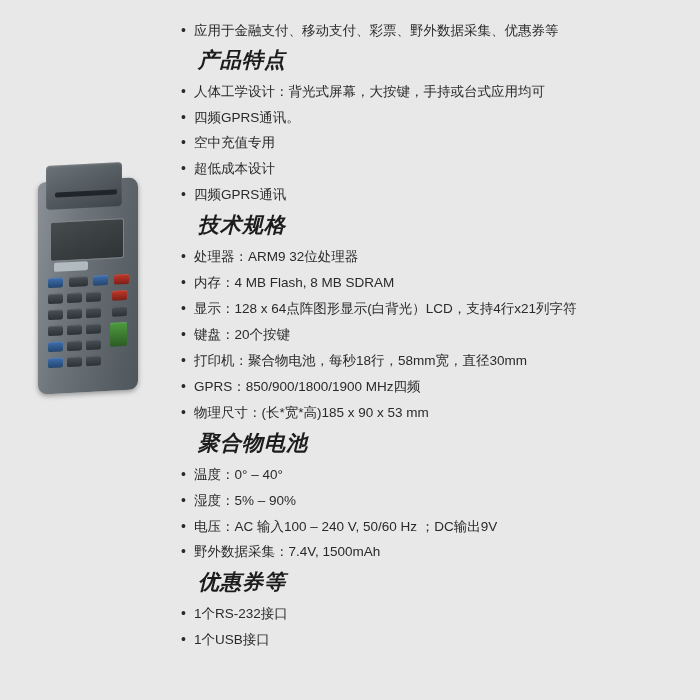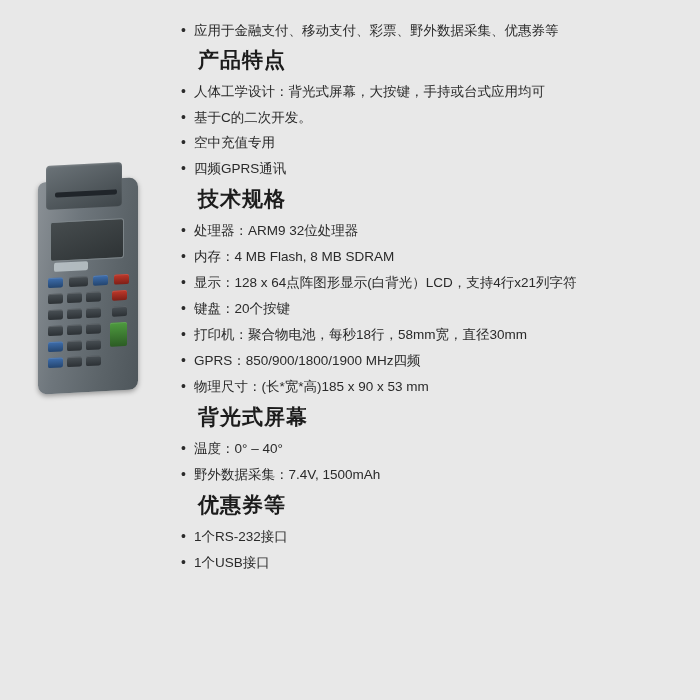--- a/index.html
+++ b/index.html
@@ -119,20 +119,21 @@
     padding: 20px 14px 0 10px;
     box-sizing: border-box;
     color: #231f20;
   }
   h2.sec {
     font-size: 21px;
     font-weight: bold;
     margin: 0 0 8px 18px;
     letter-spacing: 1px;
     color: #1c1c1c;
+    font-style: italic;
   }
   ul.bullets {
     list-style: none;
     margin: 0;
     padding: 0;
   }
   ul.bullets li {
     position: relative;
     padding-left: 14px;
     margin: 0 0 5px 0;
@@ -213,43 +214,46 @@
   </div>
 
   <div class="content">
 
     <p class="lead">应用于金融支付、移动支付、彩票、野外数据采集、优惠券等</p>
 
     <div class="block">
       <h2 class="sec">产品特点</h2>
       <ul class="bullets">
         <li>人体工学设计：背光式屏幕，大按键，手持或台式应用均可</li>
-        <li>基于C的二次开发。</li>
+        <li>四频GPRS通讯。</li>
         <li>空中充值专用</li>
+        <li>超低成本设计</li>
         <li>四频GPRS通讯</li>
       </ul>
     </div>
 
     <div class="block">
       <h2 class="sec">技术规格</h2>
       <ul class="bullets">
         <li>处理器：ARM9 32位处理器</li>
         <li>内存：4 MB Flash, 8 MB SDRAM</li>
         <li>显示：128 x 64点阵图形显示(白背光）LCD，支持4行x21列字符</li>
         <li>键盘：20个按键</li>
         <li>打印机：聚合物电池，每秒18行，58mm宽，直径30mm</li>
         <li>GPRS：850/900/1800/1900 MHz四频</li>
         <li>物理尺寸：(长*宽*高)185 x 90 x 53 mm</li>
       </ul>
     </div>
 
     <div class="block">
-      <h2 class="sec">背光式屏幕</h2>
+      <h2 class="sec">聚合物电池</h2>
       <ul class="bullets tight">
         <li>温度：0° – 40°</li>
+        <li>湿度：5% – 90%</li>
+        <li>电压：AC 输入100 – 240 V, 50/60 Hz ；DC输出9V</li>
         <li>野外数据采集：7.4V, 1500mAh</li>
       </ul>
     </div>
 
     <div class="block">
       <h2 class="sec">优惠券等</h2>
       <ul class="bullets tight">
         <li>1个RS-232接口</li>
         <li>1个USB接口</li>
       </ul>

